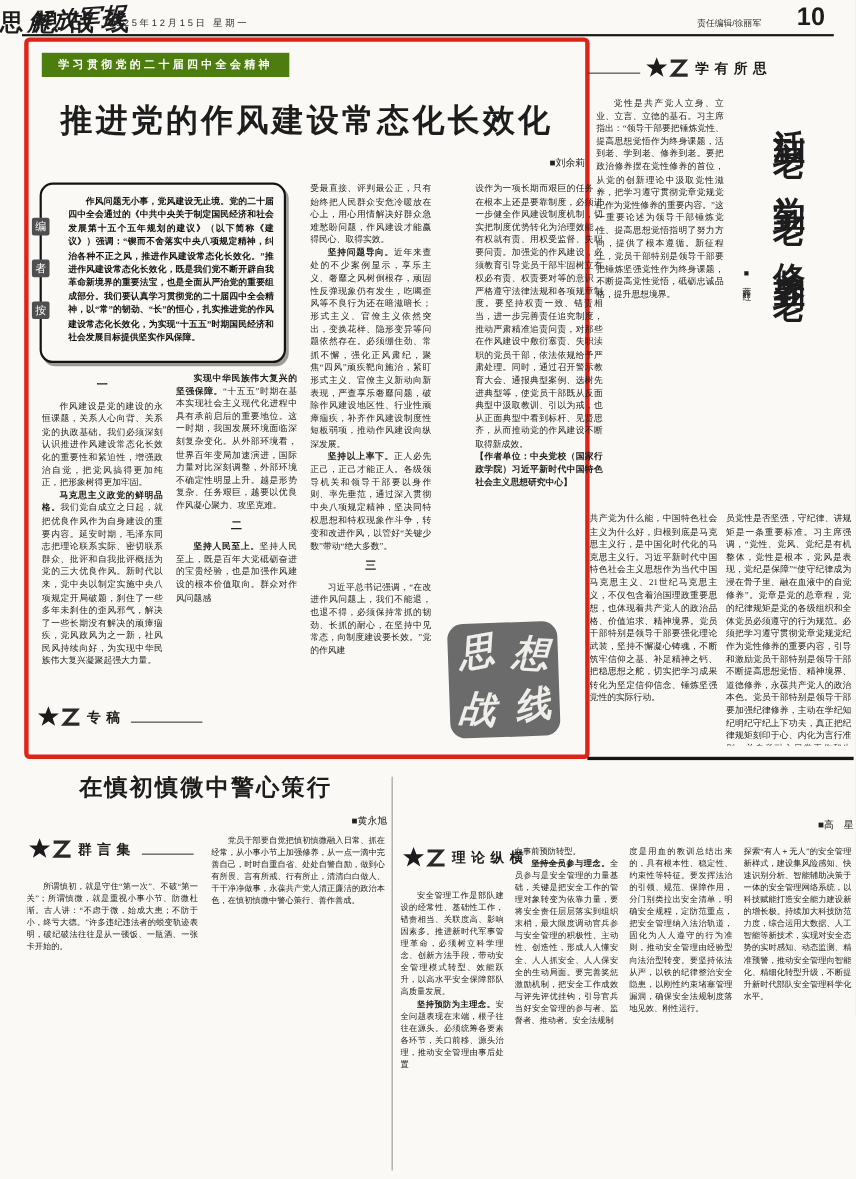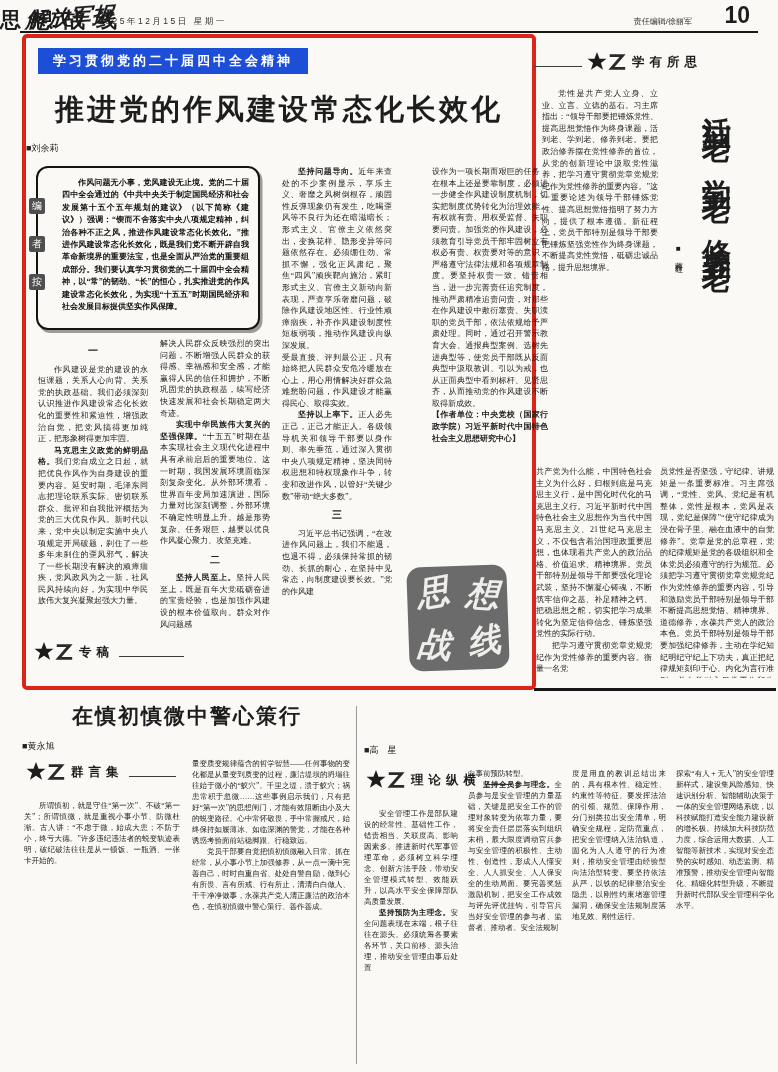--- a/index.html
+++ b/index.html
@@ -26,24 +26,24 @@
                font-family:"Liberation Sans",sans-serif;text-indent:0;}
 
   
   .seclabel{display:flex;align-items:center;gap:5px;}
   .seclabel .txt{font-size:12.5px;font-weight:900;letter-spacing:5px;white-space:nowrap;text-align:center;}
   .seclabel .line{flex:1;height:1px;background:#3c3c3c;margin-top:8px;}
   .seclabel .preline{width:48px;height:1px;background:#3c3c3c;margin-top:8px;}
 
   
   .main-art{left:22px;top:34px;width:506px;height:648px;border:4px solid #dd2418;border-radius:5px;}
-  .topic-banner{left:12px;top:10px;background:#1d4ed8;color:#fff;font-size:13px;font-weight:bold;
+  .topic-banner{left:12px;top:10px;background:#4d7c0f;color:#fff;font-size:10px;font-weight:bold;
                 letter-spacing:3px;padding:4px 15px;}
   .main-headline{left:0;width:100%;top:52px;text-align:center;font-size:29px;font-weight:900;letter-spacing:3px;}
-  .byline{text-align:left;font-size:9px;color:#222;}
+  .byline{text-align:right;font-size:9px;color:#222;}
   .main-byline{left:0;width:100%;top:104px;}
   .note-box{left:10px;top:128px;width:224px;height:164px;border:2.5px solid #141414;border-radius:12px;
             box-shadow:2.5px 3px 0 rgba(40,40,40,.45);background:#faf9f5;
             padding:9px 9px 9px 24px;box-sizing:border-box;}
   .note-text{font-family:"Liberation Serif",serif;font-weight:bold;font-size:8px;line-height:12.4px;
              text-align:justify;text-indent:2em;color:#111;}
   .note-chip{position:absolute;left:-9px;width:16px;height:16px;background:#4f4f4f;color:#fff;
              font-size:10px;display:flex;align-items:center;justify-content:center;border-radius:2px;}
   .author-note b{font-family:"Liberation Sans",sans-serif;}
   .seal{left:382px;top:528px;width:100px;height:104px;background:#6b6b6b;border-radius:14px;
@@ -88,28 +88,27 @@
       <div class="note-chip" style="top:106px;">按</div>
       <div class="note-text">作风问题无小事，党风建设无止境。党的二十届四中全会通过的《中共中央关于制定国民经济和社会发展第十五个五年规划的建议》（以下简称《建议》）强调：“锲而不舍落实中央八项规定精神，纠治各种不正之风，推进作风建设常态化长效化。”推进作风建设常态化长效化，既是我们党不断开辟自我革命新境界的重要法宝，也是全面从严治党的重要组成部分。我们要认真学习贯彻党的二十届四中全会精神，以“常”的韧劲、“长”的恒心，扎实推进党的作风建设常态化长效化，为实现“十五五”时期国民经济和社会发展目标提供坚实作风保障。</div>
     </div>
 
     <div class="col" style="left:12px;top:300px;width:110px;height:294px;">
         <div class="subnum">一</div>
         <p class="para">作风建设是党的建设的永恒课题，关系人心向背、关系党的执政基础。我们必须深刻认识推进作风建设常态化长效化的重要性和紧迫性，增强政治自觉，把党风搞得更加纯正，把形象树得更加牢固。</p>
         <p class="para"><b>马克思主义政党的鲜明品格。</b>我们党自成立之日起，就把优良作风作为自身建设的重要内容。延安时期，毛泽东同志把理论联系实际、密切联系群众、批评和自我批评概括为党的三大优良作风。新时代以来，党中央以制定实施中央八项规定开局破题，刹住了一些多年未刹住的歪风邪气，解决了一些长期没有解决的顽瘴痼疾，党风政风为之一新，社风民风持续向好，为实现中华民族伟大复兴凝聚起强大力量。</p>
       </div>
     <div class="col" style="left:134px;top:300px;width:110px;height:332px;">
-        <p class="para noindent">解决人民群众反映强烈的突出问题，不断增强人民群众的获得感、幸福感和安全感，才能赢得人民的信任和拥护，不断巩固党的执政根基，续写经济快速发展和社会长期稳定两大奇迹。</p>
         <p class="para"><b>实现中华民族伟大复兴的坚强保障。</b>“十五五”时期在基本实现社会主义现代化进程中具有承前启后的重要地位。这一时期，我国发展环境面临深刻复杂变化。从外部环境看，世界百年变局加速演进，国际力量对比深刻调整，外部环境不确定性明显上升。越是形势复杂、任务艰巨，越要以优良作风凝心聚力、攻坚克难。</p>
         <div class="subnum">二</div>
         <p class="para"><b>坚持人民至上。</b>坚持人民至上，既是百年大党砥砺奋进的宝贵经验，也是加强作风建设的根本价值取向。群众对作风问题感</p>
       </div>
     <div class="col" style="left:256px;top:128px;width:110px;height:504px;">
+        <p class="para noindent">受最直接、评判最公正，只有始终把人民群众安危冷暖放在心上，用心用情解决好群众急难愁盼问题，作风建设才能赢得民心、取得实效。</p>
         <p class="para"><b>坚持问题导向。</b>近年来查处的不少案例显示，享乐主义、奢靡之风树倒根存，顽固性反弹现象仍有发生，吃喝歪风等不良行为还在暗滋暗长；形式主义、官僚主义依然突出，变换花样、隐形变异等问题依然存在。必须绷住劲、常抓不懈，强化正风肃纪，聚焦“四风”顽疾靶向施治，紧盯形式主义、官僚主义新动向新表现，严查享乐奢靡问题，破除作风建设地区性、行业性顽瘴痼疾，补齐作风建设制度性短板弱项，推动作风建设向纵深发展。</p>
-        <p class="para noindent">受最直接、评判最公正，只有始终把人民群众安危冷暖放在心上，用心用情解决好群众急难愁盼问题，作风建设才能赢得民心、取得实效。</p>
         <p class="para"><b>坚持以上率下。</b>正人必先正己，正己才能正人。各级领导机关和领导干部要以身作则、率先垂范，通过深入贯彻中央八项规定精神，坚决同特权思想和特权现象作斗争，转变和改进作风，以管好“关键少数”带动“绝大多数”。</p>
         <div class="subnum">三</div>
         <p class="para">习近平总书记强调，“在改进作风问题上，我们不能退，也退不得，必须保持常抓的韧劲、长抓的耐心，在坚持中见常态，向制度建设要长效。”党的作风建</p>
       </div>
     <div class="col author-note" style="left:378px;top:128px;width:116px;height:390px;margin-left:28px;">
         <p class="para noindent">设作为一项长期而艰巨的任务，在根本上还是要靠制度，必须进一步健全作风建设制度机制，切实把制度优势转化为治理效能。有权就有责、用权受监督、失职要问责。加强党的作风建设，必须教育引导党员干部牢固树立有权必有责、权责要对等的意识，严格遵守法律法规和各项规章制度。要坚持权责一致、错责相当，进一步完善责任追究制度，推动严肃精准追责问责，对那些在作风建设中敷衍塞责、失职渎职的党员干部，依法依规给予严肃处理。同时，通过召开警示教育大会、通报典型案例、选树先进典型等，使党员干部既从反面典型中汲取教训、引以为戒，也从正面典型中看到标杆、见贤思齐，从而推动党的作风建设不断取得新成效。</p>
         <p class="para noindent"><b>【作者单位：中央党校（国家行政学院）习近平新时代中国特色社会主义思想研究中心】</b></p>
       </div>
 
     <div class="abs seal">
@@ -141,21 +140,20 @@
 
     <div class="col" style="left:8px;top:52px;width:116px;height:370px;">
         <p class="para">党性是共产党人立身、立业、立言、立德的基石。习主席指出：“领导干部要把锤炼党性、提高思想觉悟作为终身课题，活到老、学到老、修养到老。要把政治修养摆在党性修养的首位，从党的创新理论中汲取党性滋养，把学习遵守贯彻党章党规党纪作为党性修养的重要内容。”这一重要论述为领导干部锤炼党性、提高思想觉悟指明了努力方向，提供了根本遵循。新征程上，党员干部特别是领导干部要把锤炼坚强党性作为终身课题，不断提高党性觉悟，砥砺忠诚品格，提升思想境界。</p>
       </div>
 
     <div class="abs vert-byline" style="left:138px;top:208px;height:100px;">■蒋丽红</div>
     <div class="abs vert-headline" style="left:168px;top:58px;height:392px;">活到老、学到老、修养到老</div>
 
     <div class="col" style="left:2px;top:430px;width:116px;height:212px;">
         <p class="para noindent">共产党为什么能，中国特色社会主义为什么好，归根到底是马克思主义行，是中国化时代化的马克思主义行。习近平新时代中国特色社会主义思想作为当代中国马克思主义、21世纪马克思主义，不仅包含着治国理政重要思想，也体现着共产党人的政治品格、价值追求、精神境界。党员干部特别是领导干部要强化理论武装，坚持不懈凝心铸魂，不断筑牢信仰之基、补足精神之钙、把稳思想之舵，切实把学习成果转化为坚定信仰信念、锤炼坚强党性的实际行动。</p>
-        <p class="para">把学习遵守贯彻党章党规党纪作为党性修养的重要内容。衡量一名党</p>
       </div>
     <div class="col" style="left:126px;top:430px;width:114px;height:212px;">
         <p class="para noindent">员党性是否坚强，守纪律、讲规矩是一条重要标准。习主席强调，“党性、党风、党纪是有机整体，党性是根本，党风是表现，党纪是保障”“使守纪律成为浸在骨子里、融在血液中的自觉修养”。党章是党的总章程，党的纪律规矩是党的各级组织和全体党员必须遵守的行为规范。必须把学习遵守贯彻党章党规党纪作为党性修养的重要内容，引导和激励党员干部特别是领导干部不断提高思想觉悟、精神境界、道德修养，永葆共产党人的政治本色。党员干部特别是领导干部要加强纪律修养，主动在学纪知纪明纪守纪上下功夫，真正把纪律规矩刻印于心、内化为言行准则，并自觉融入日常工作和生活，使学习遵守贯彻党章党规党纪的过程成为提高党性修养的过程。</p>
       </div>
   </div>
 
   <div class="abs bl-art">
     <div class="abs b-headline" style="font-size:21px;">在慎初慎微中警心策行</div>
     <div class="abs byline" style="left:0;width:100%;top:38px;">■黄永旭</div>
 
@@ -165,21 +163,20 @@
         <path d="M25 5 L39 5 L27 19 L42 19" stroke="#2a2a2a" stroke-width="3.2" fill="none"></path>
       </svg>
       <span class="txt">群言集</span>
       <span class="line"></span>
     </div>
 
     <div class="col" style="left:2px;top:98px;width:156px;height:264px;font-size:7.5px;line-height:11px;">
         <p class="para">所谓慎初，就是守住“第一次”、不破“第一关”；所谓慎微，就是重视小事小节、防微杜渐。古人讲：“不虑于微，始成大患；不防于小，终亏大德。”许多违纪违法者的蜕变轨迹表明，破纪破法往往是从一顿饭、一瓶酒、一张卡开始的。</p>
       </div>
     <div class="col" style="left:170px;top:56px;width:158px;height:306px;font-size:7.5px;line-height:11px;">
-        <p class="para noindent">量变质变规律蕴含的哲学智慧——任何事物的变化都是从量变到质变的过程，廉洁堤坝的坍塌往往始于微小的“蚁穴”。千里之堤，溃于蚁穴；祸患常积于忽微……这些事例启示我们，只有把好“第一次”的思想闸门，才能有效阻断由小及大的蜕变路径。心中常怀敬畏，手中常握戒尺，始终保持如履薄冰、如临深渊的警觉，才能在各种诱惑考验面前站稳脚跟、行稳致远。</p>
         <p class="para">党员干部要自觉把慎初慎微融入日常、抓在经常，从小事小节上加强修养，从一点一滴中完善自己，时时自重自省、处处自警自励，做到心有所畏、言有所戒、行有所止，清清白白做人、干干净净做事，永葆共产党人清正廉洁的政治本色，在慎初慎微中警心策行、善作善成。</p>
       </div>
   </div>
 
   <div class="abs vdiv"></div>
 
   <div class="abs br-art">
     <div class="abs byline" style="left:0;width:100%;top:42px;">■高　星</div>
 
     <div class="abs seclabel" style="left:2px;top:66px;width:146px;">

